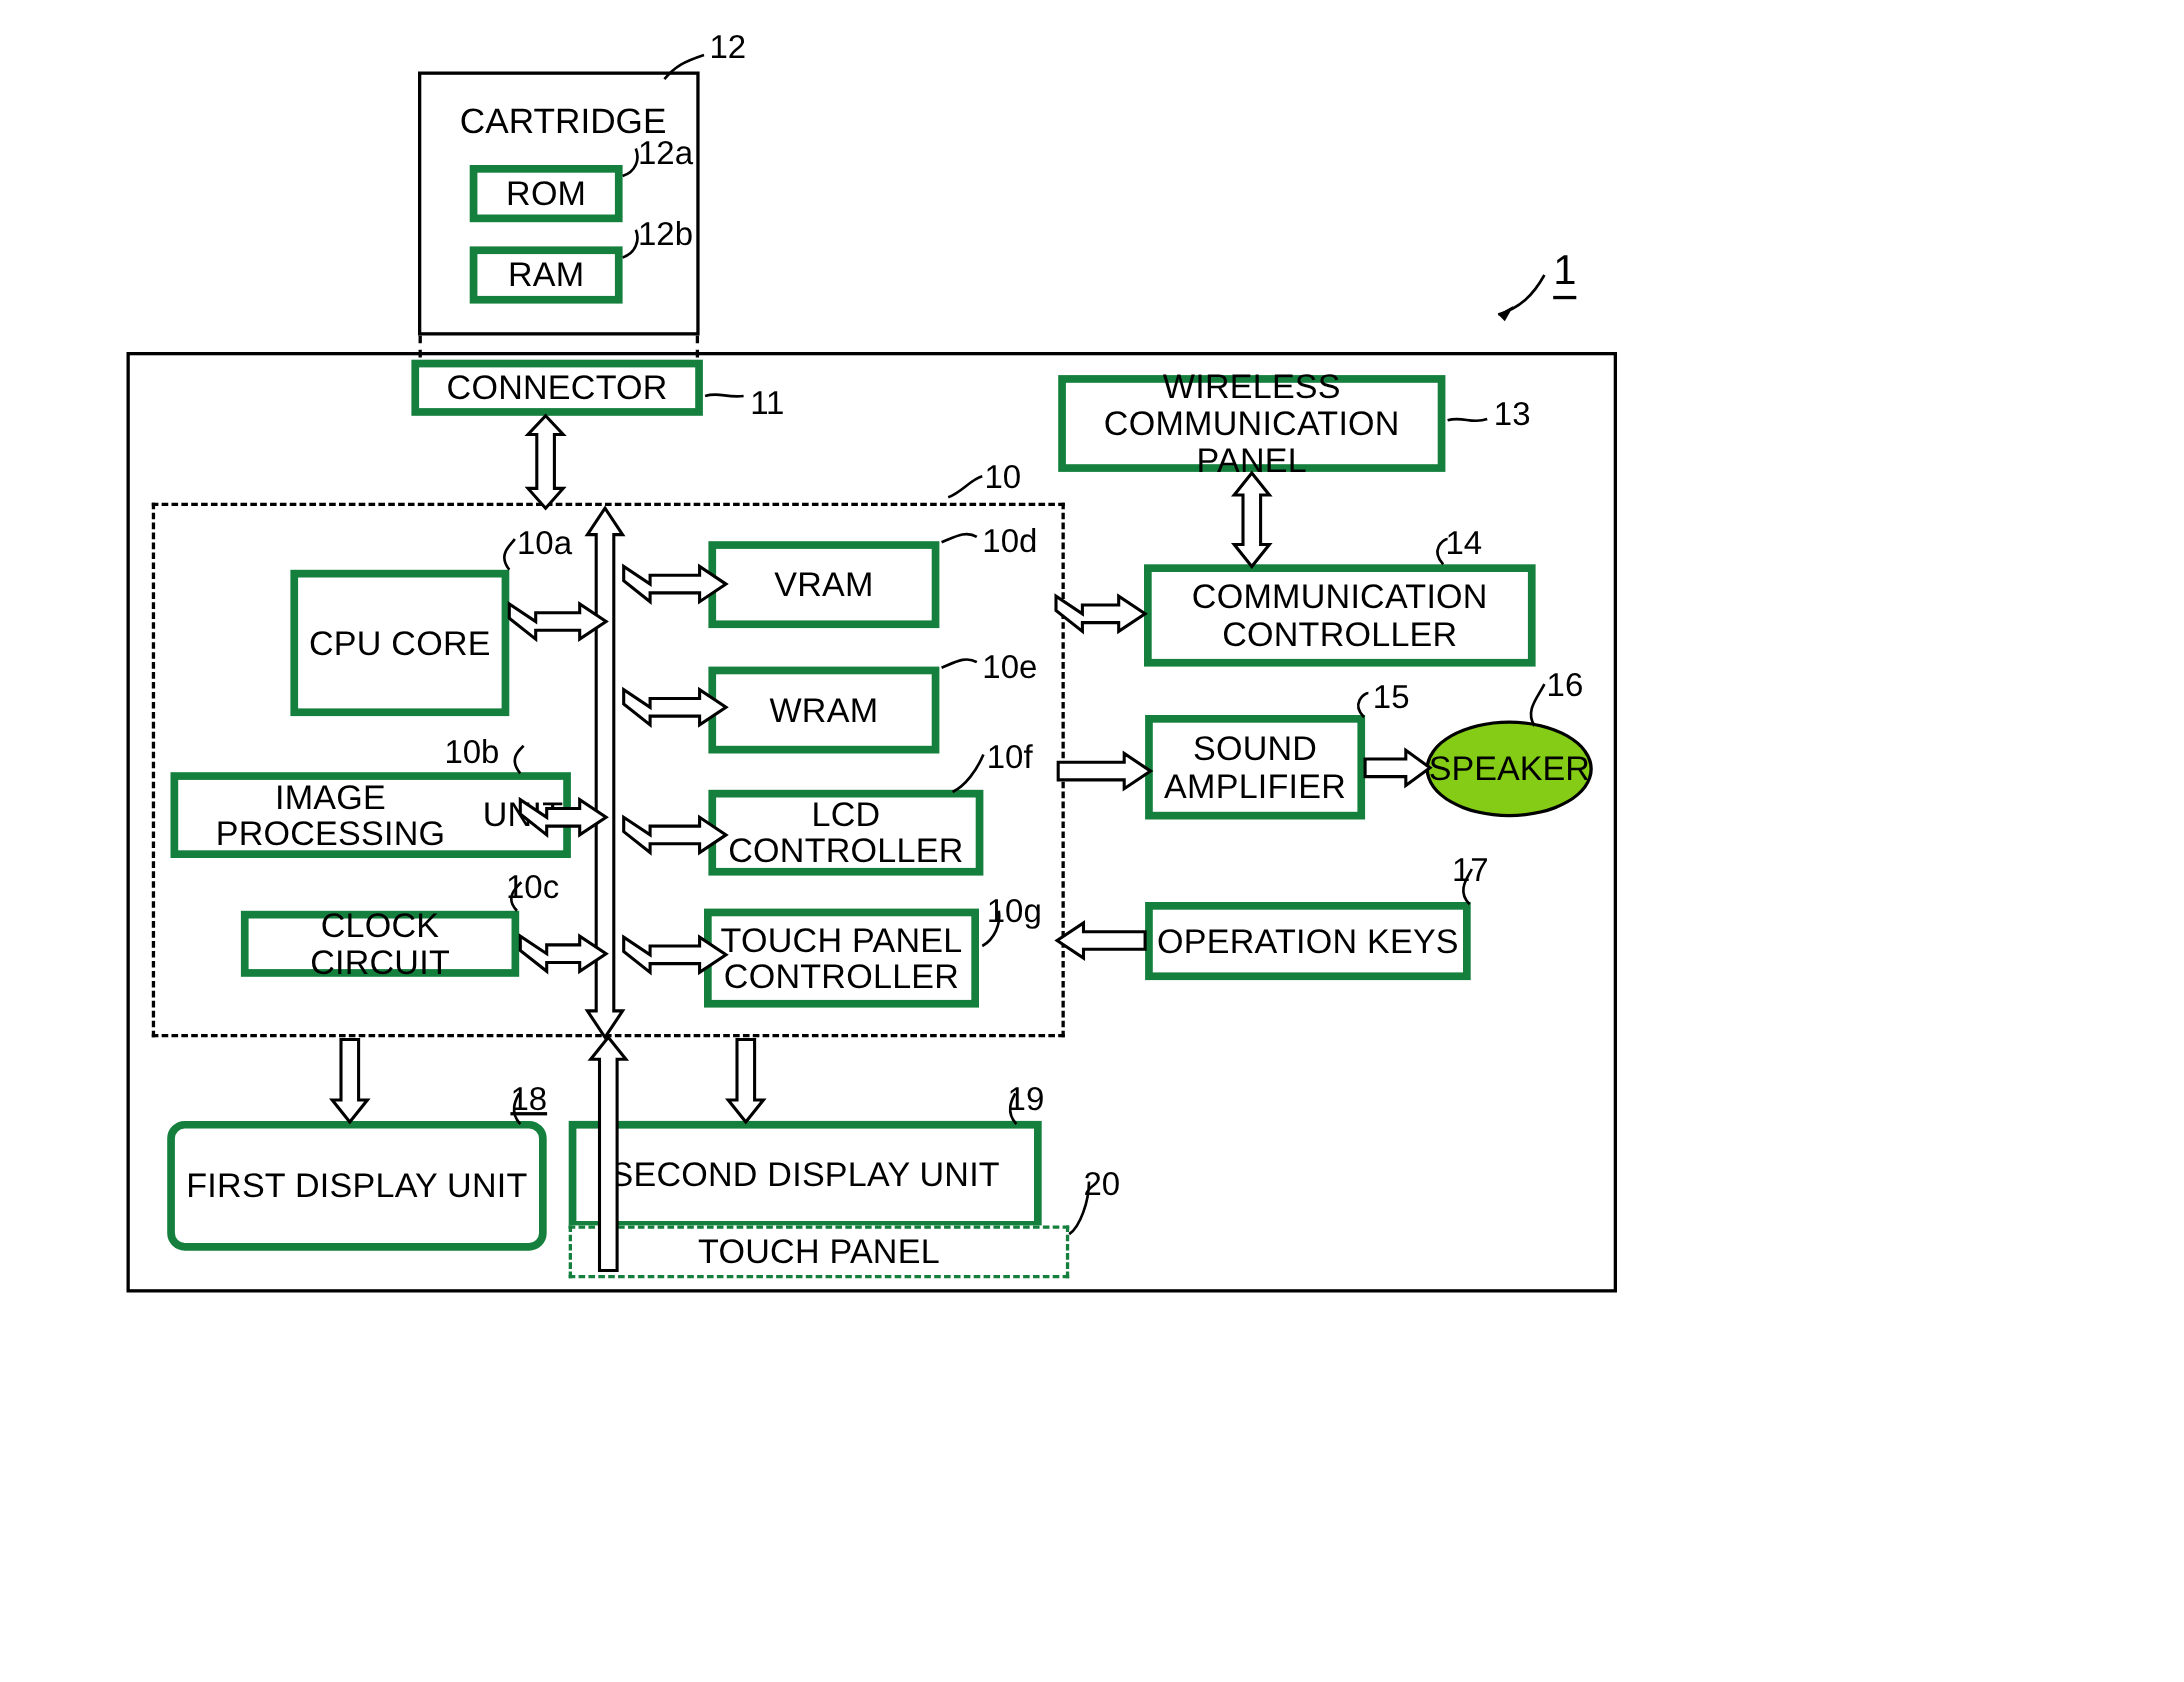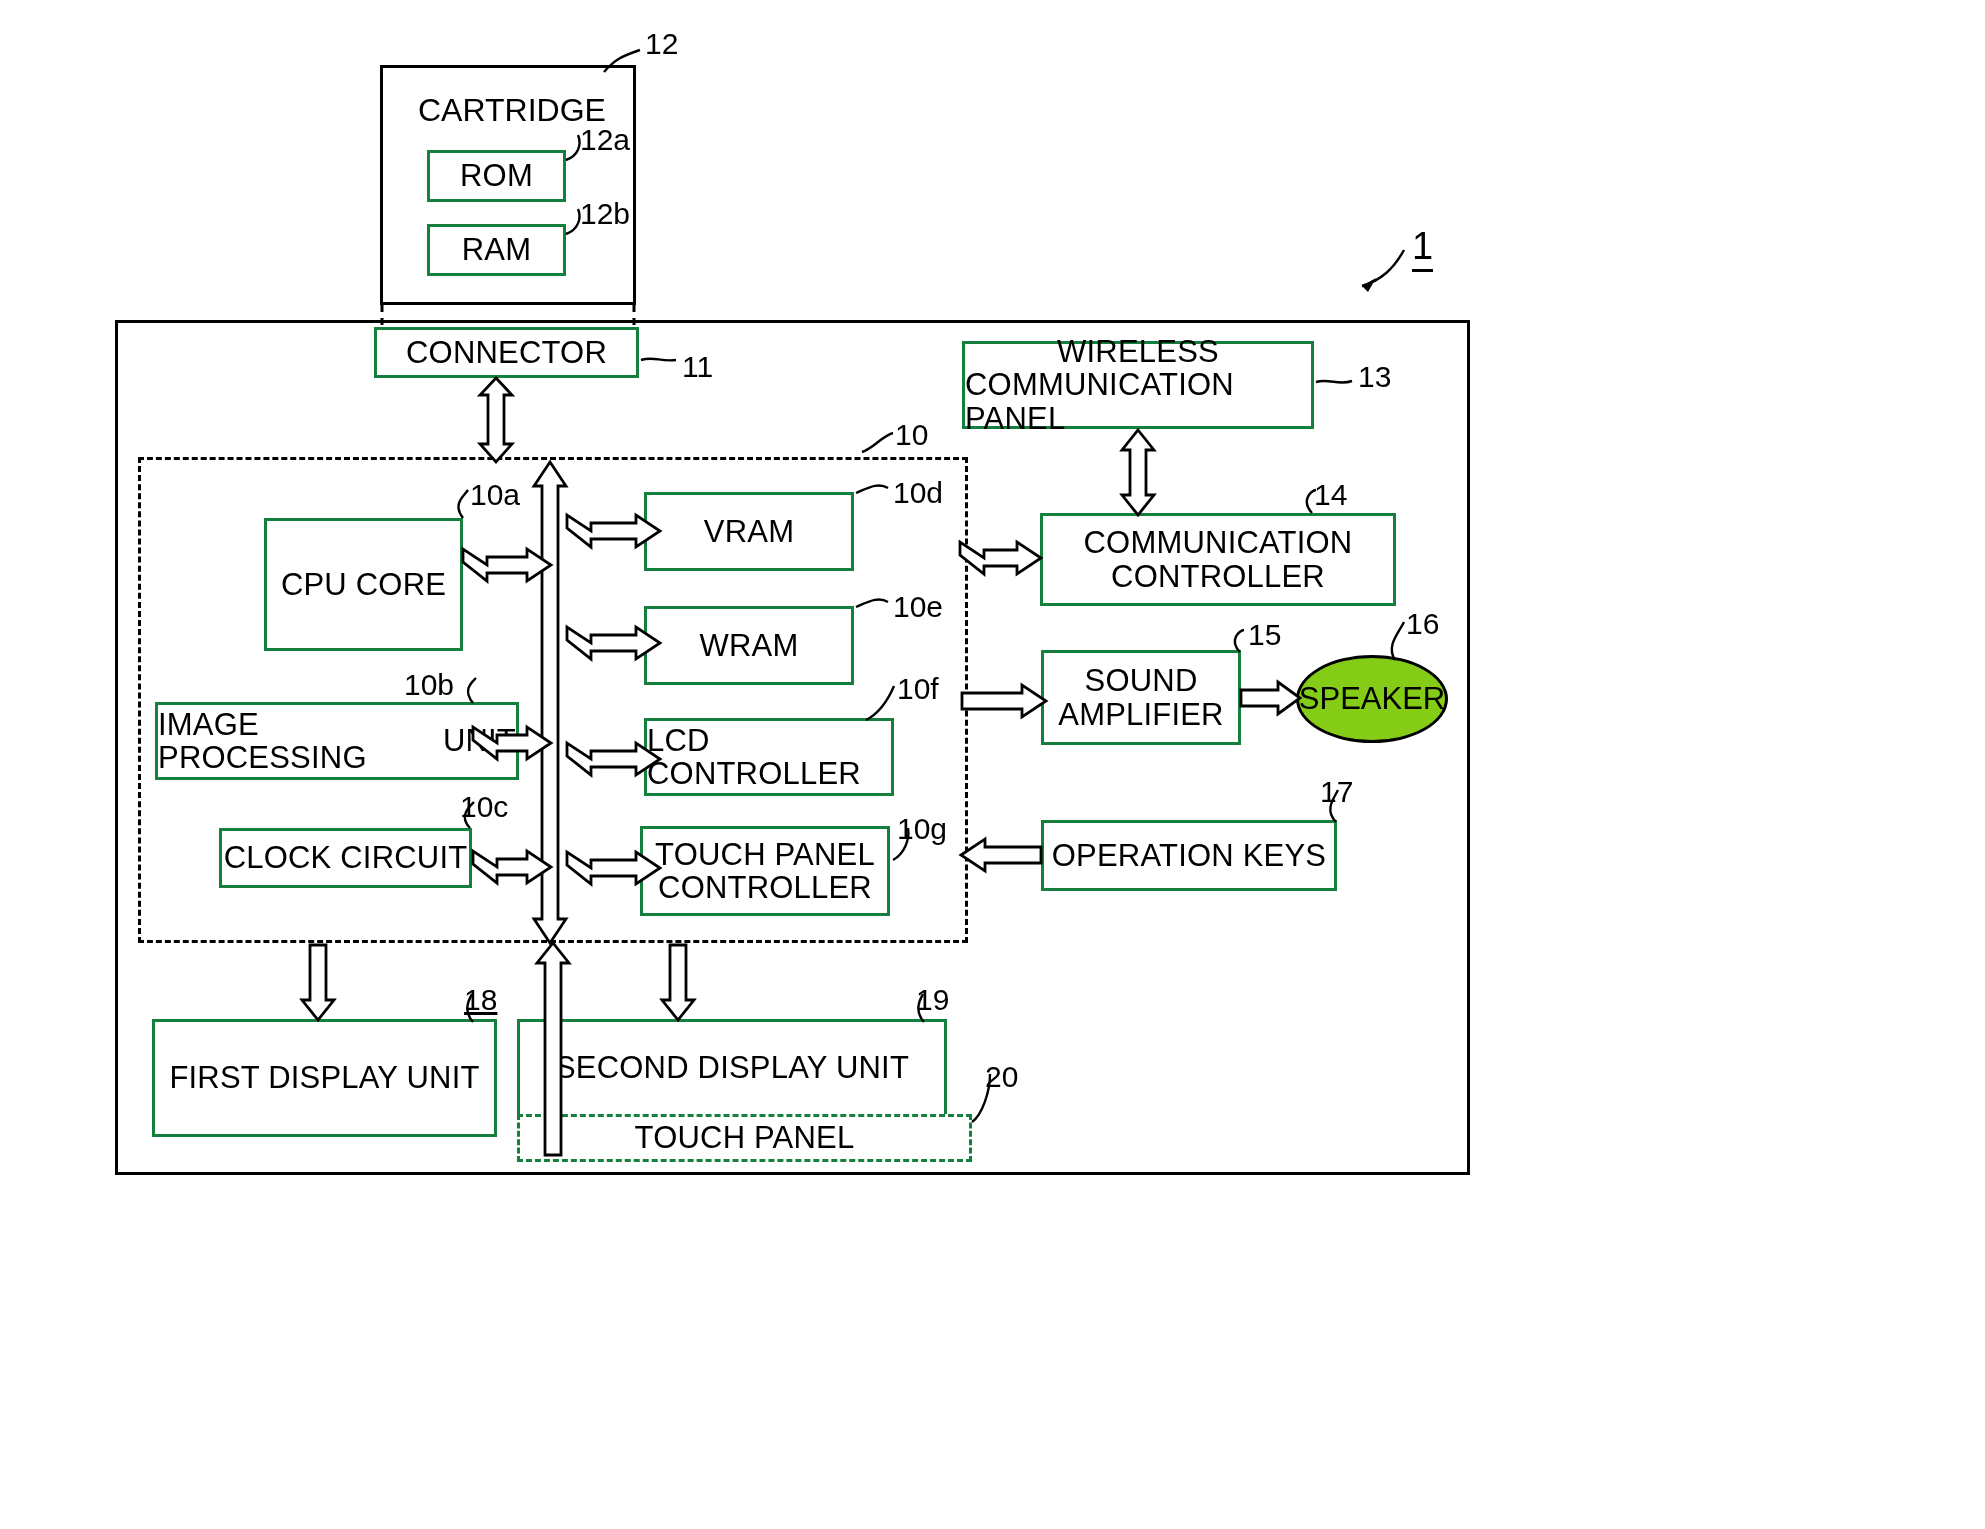--- a/index.html
+++ b/index.html
@@ -15,26 +15,26 @@
     position: relative;
     width: 1985px;
     height: 1529px;
     background: #ffffff;
     overflow: hidden;
   }
   
   .box {
     position: absolute;
     box-sizing: border-box;
-    border: 3px solid #15803d;
+    border: 7px solid #15803d;
     background: #fff;
     display: flex;
     align-items: center;
     justify-content: center;
-    text-align: left;
+    text-align: center;
     line-height: 1.08;
     color: #000;
     letter-spacing: 0.2px;
   }
   .box.dashed {
     border-style: dashed;
     border-width: 3px;
   }
   .outer {
     position: absolute;
@@ -192,21 +192,21 @@
   <div class="ellipse-box" style="left:1296px; top:655px; width:152px; height:88px;">
     <span>SPEAKER</span>
   </div>
   <div class="reftag" style="left:1406px; top:607px;">16</div>
 
   <div class="box box-text" style="left:1041px; top:820px; width:296px; height:71px;">
     <span>OPERATION KEYS</span>
   </div>
   <div class="reftag" style="left:1320px; top:775px;">17</div>
 
-  <div class="box box-text" style="left:152px; top:1019px; width:345px; height:118px;">
+  <div class="box box-text" style="left:152px; top:1019px; width:345px; height:118px;border-radius:16px;">
     <span>FIRST DISPLAY UNIT</span>
   </div>
   <div class="reftag" style="left:464px; top:983px;text-decoration:underline;">18</div>
 
   <div class="box box-text" style="left:517px; top:1019px; width:430px; height:98px;">
     <span>SECOND DISPLAY UNIT</span>
   </div>
   <div class="reftag" style="left:916px; top:983px;">19</div>
 
   <div class="box dashed box-text" style="left:517px; top:1114px; width:455px; height:48px;">

